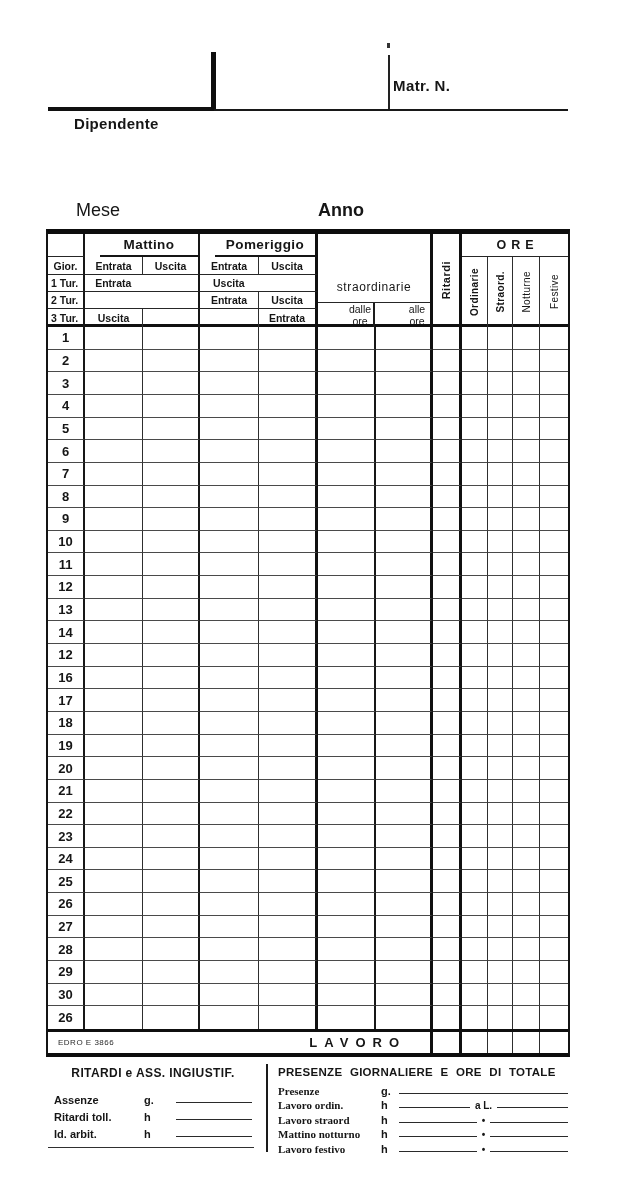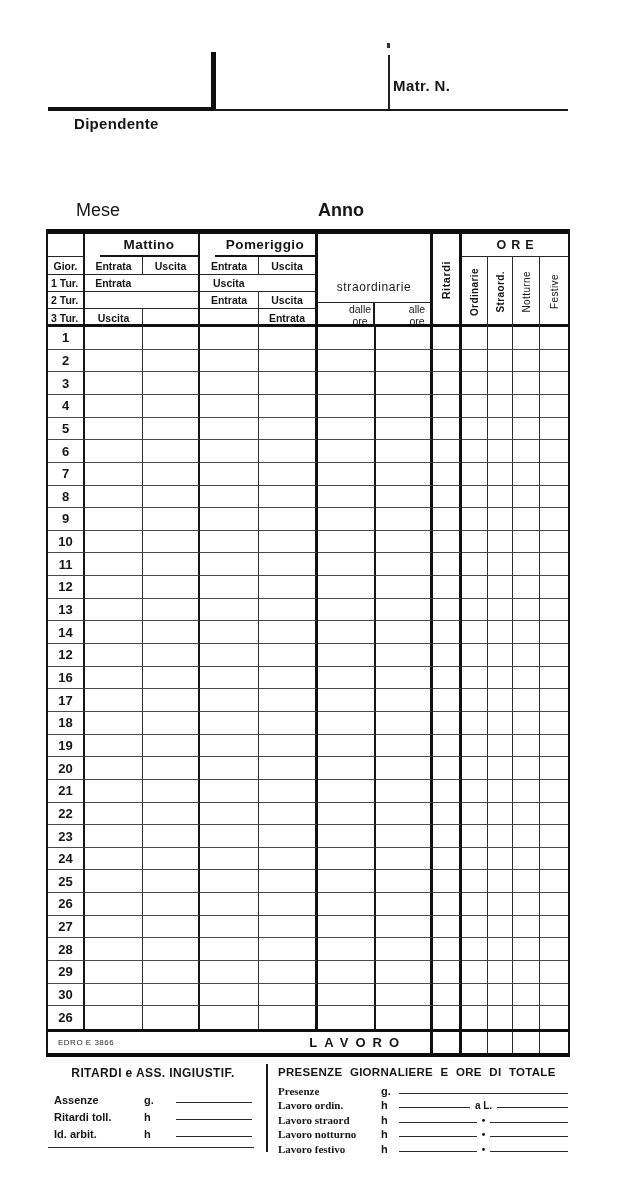--- a/index.html
+++ b/index.html
@@ -753,21 +753,21 @@
 
   <div class="fl-row">
     <span class="fl-label">Lavoro straord</span>
     <span class="fl-unit">h</span>
     <span class="fl-line fl-line1"></span>
     <span class="fl-second">•</span>
     <span class="fl-line fl-line2"></span>
   </div>
 
   <div class="fl-row">
-    <span class="fl-label">Lavoro notturno</span>
+    <span class="fl-label">Mattino notturno</span>
     <span class="fl-unit">h</span>
     <span class="fl-line fl-line1"></span>
     <span class="fl-second">•</span>
     <span class="fl-line fl-line2"></span>
   </div>
 
   <div class="fl-row">
     <span class="fl-label">Lavoro festivo</span>
     <span class="fl-unit">h</span>
     <span class="fl-line fl-line1"></span>

